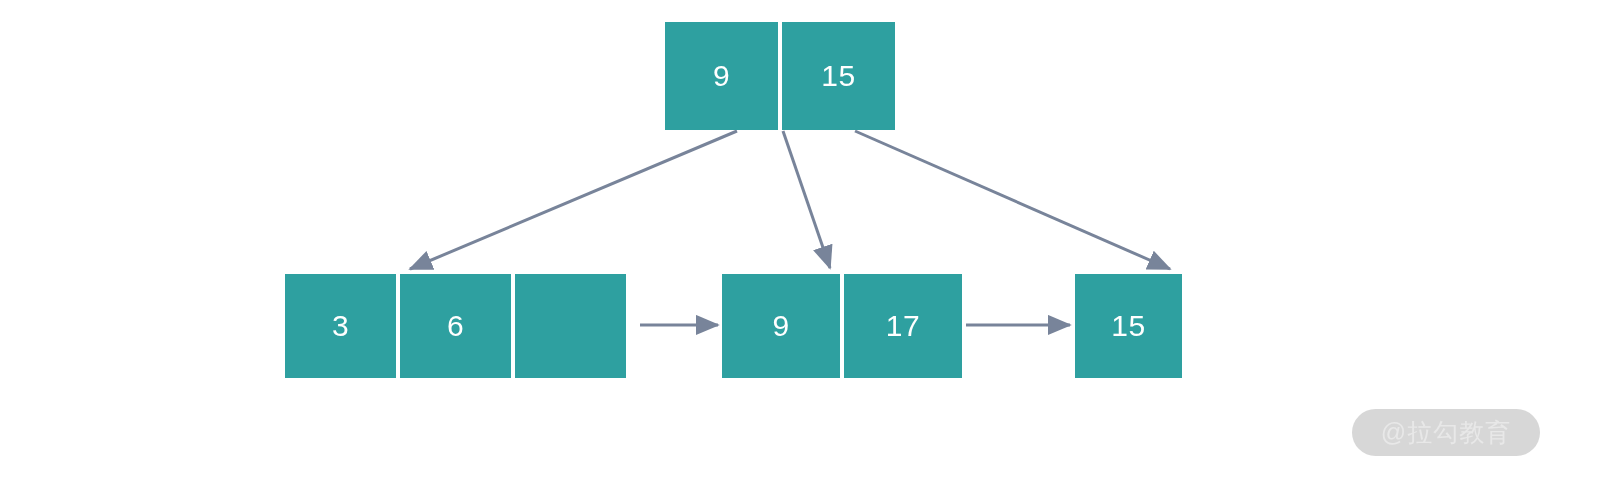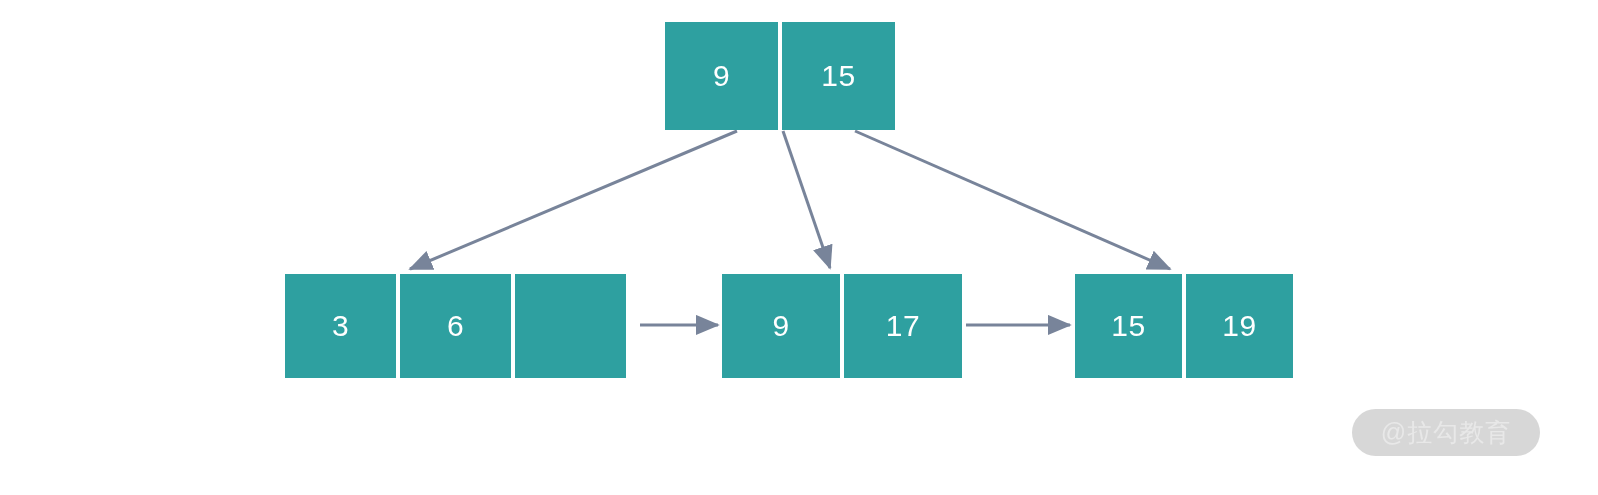--- a/index.html
+++ b/index.html
@@ -118,20 +118,19 @@
     <div class="cell empty"></div>
   </div>
 
   <div class="node" id="leaf-node-2">
     <div class="cell">9</div>
     <div class="cell">17</div>
   </div>
 
   <div class="node" id="leaf-node-3">
     <div class="cell">15</div>
-    <div class="cell">19</div>
   </div>
 
   <div class="watermark">
     <span>@拉勾教育</span>
   </div>
 
 </div>
 
 </body></html>

